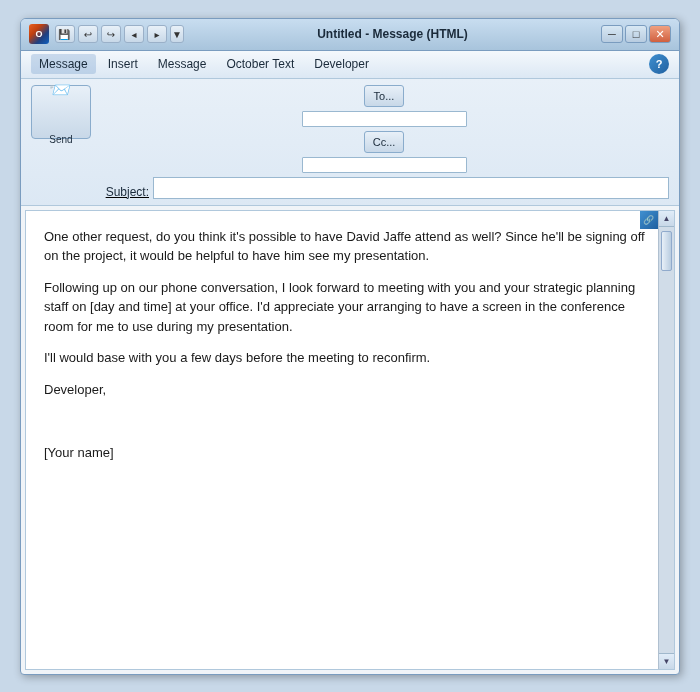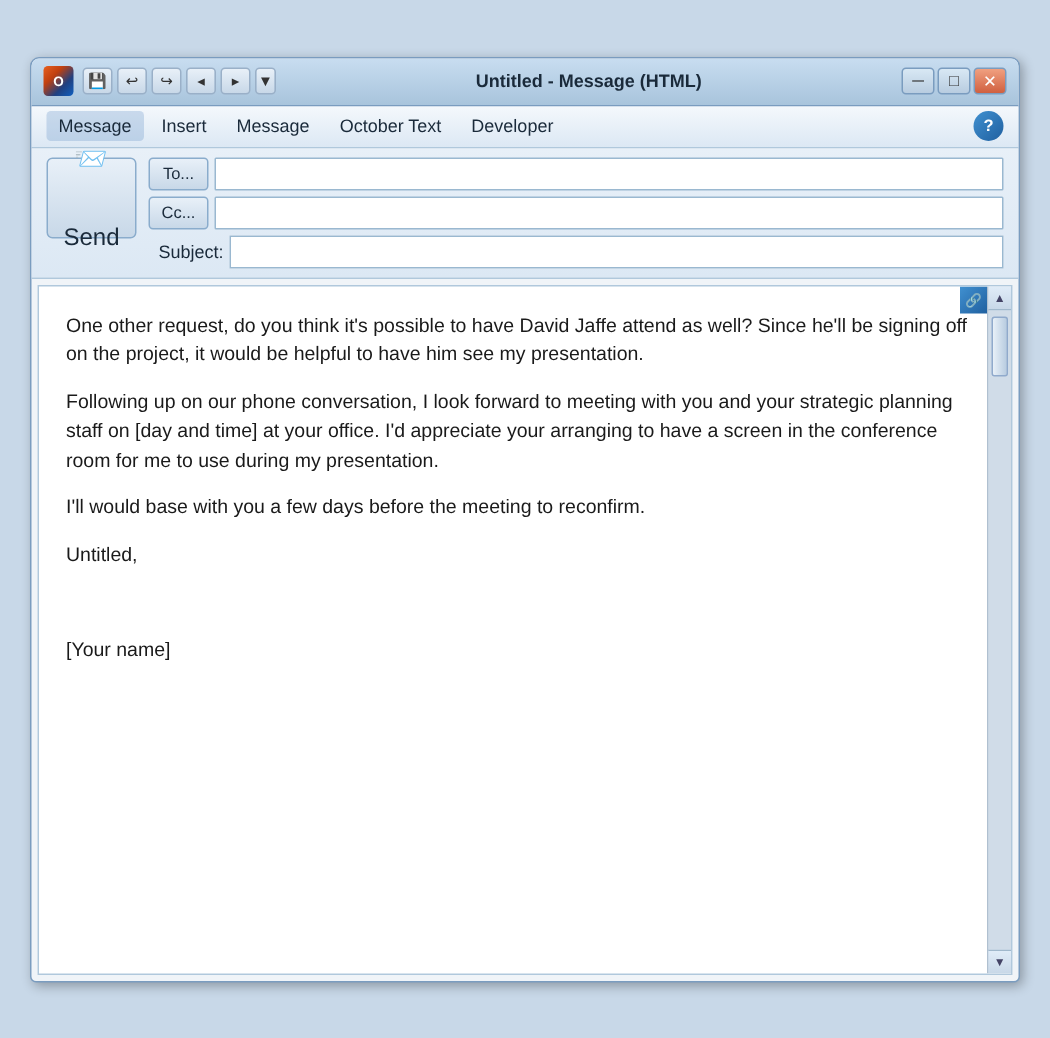--- a/index.html
+++ b/index.html
@@ -138,28 +138,29 @@
       flex-direction: column;
       align-items: center;
       justify-content: center;
       cursor: pointer;
       gap: 2px;
     }
     .send-btn .send-icon {
       font-size: 18px;
     }
     .send-btn .send-label {
-      font-size: 16px;
+      font-size: 10px;
       color: #1a2a3a;
       margin-top: 31px;
     }
     .recipient-row {
       display: flex;
       align-items: center;
       gap: 4px;
+      flex-direction: column;
     }
     .addr-btn {
       width: 40px;
       height: 22px;
       background: linear-gradient(to bottom, #e8f0f8, #c8d8e8);
       border: 1px solid #8aaccc;
       border-radius: 3px;
       font-size: 11px;
       color: #1a2a3a;
       cursor: pointer;
@@ -173,22 +174,23 @@
       height: 22px;
       border: 1px solid #9ab8d0;
       background: white;
       padding: 0 4px;
       font-size: 12px;
       outline: none;
       border-radius: 1px;
     }
     .subject-row {
       display: flex;
-      align-items: center;
+      align-items: flex-end;
       gap: 4px;
+      text-decoration: underline;
     }
     .subject-label {
       font-size: 12px;
       color: #1a2a3a;
       width: 50px;
       text-align: right;
       flex-shrink: 0;
     }
     .subject-input {
       flex: 1;
@@ -346,21 +348,21 @@
       </div>
     </div>
   </div>
 
   <div class="body-area-wrapper">
     <div class="body-top-icon">🔗</div>
     <div class="body-content">
       <p>One other request, do you think it's possible to have David Jaffe attend as well? Since he'll be signing off on the project, it would be helpful to have him see my presentation.</p>
       <p>Following up on our phone conversation, I look forward to meeting with you and your strategic planning staff on [day and time] at your office. I'd appreciate your arranging to have a screen in the conference room for me to use during my presentation.</p>
       <p>I'll would base with you a few days before the meeting to reconfirm.</p>
-      <p>Untitled,</p>
+      <p>Developer,</p>
       <p>&nbsp;</p>
       <p>[Your name]</p>
     </div>
 
     <div class="scroll-bar">
       <div class="scroll-arrow">▲</div>
       <div class="scroll-track">
         <div class="scroll-thumb"></div>
       </div>
       <div class="scroll-arrow bottom">▼</div>

